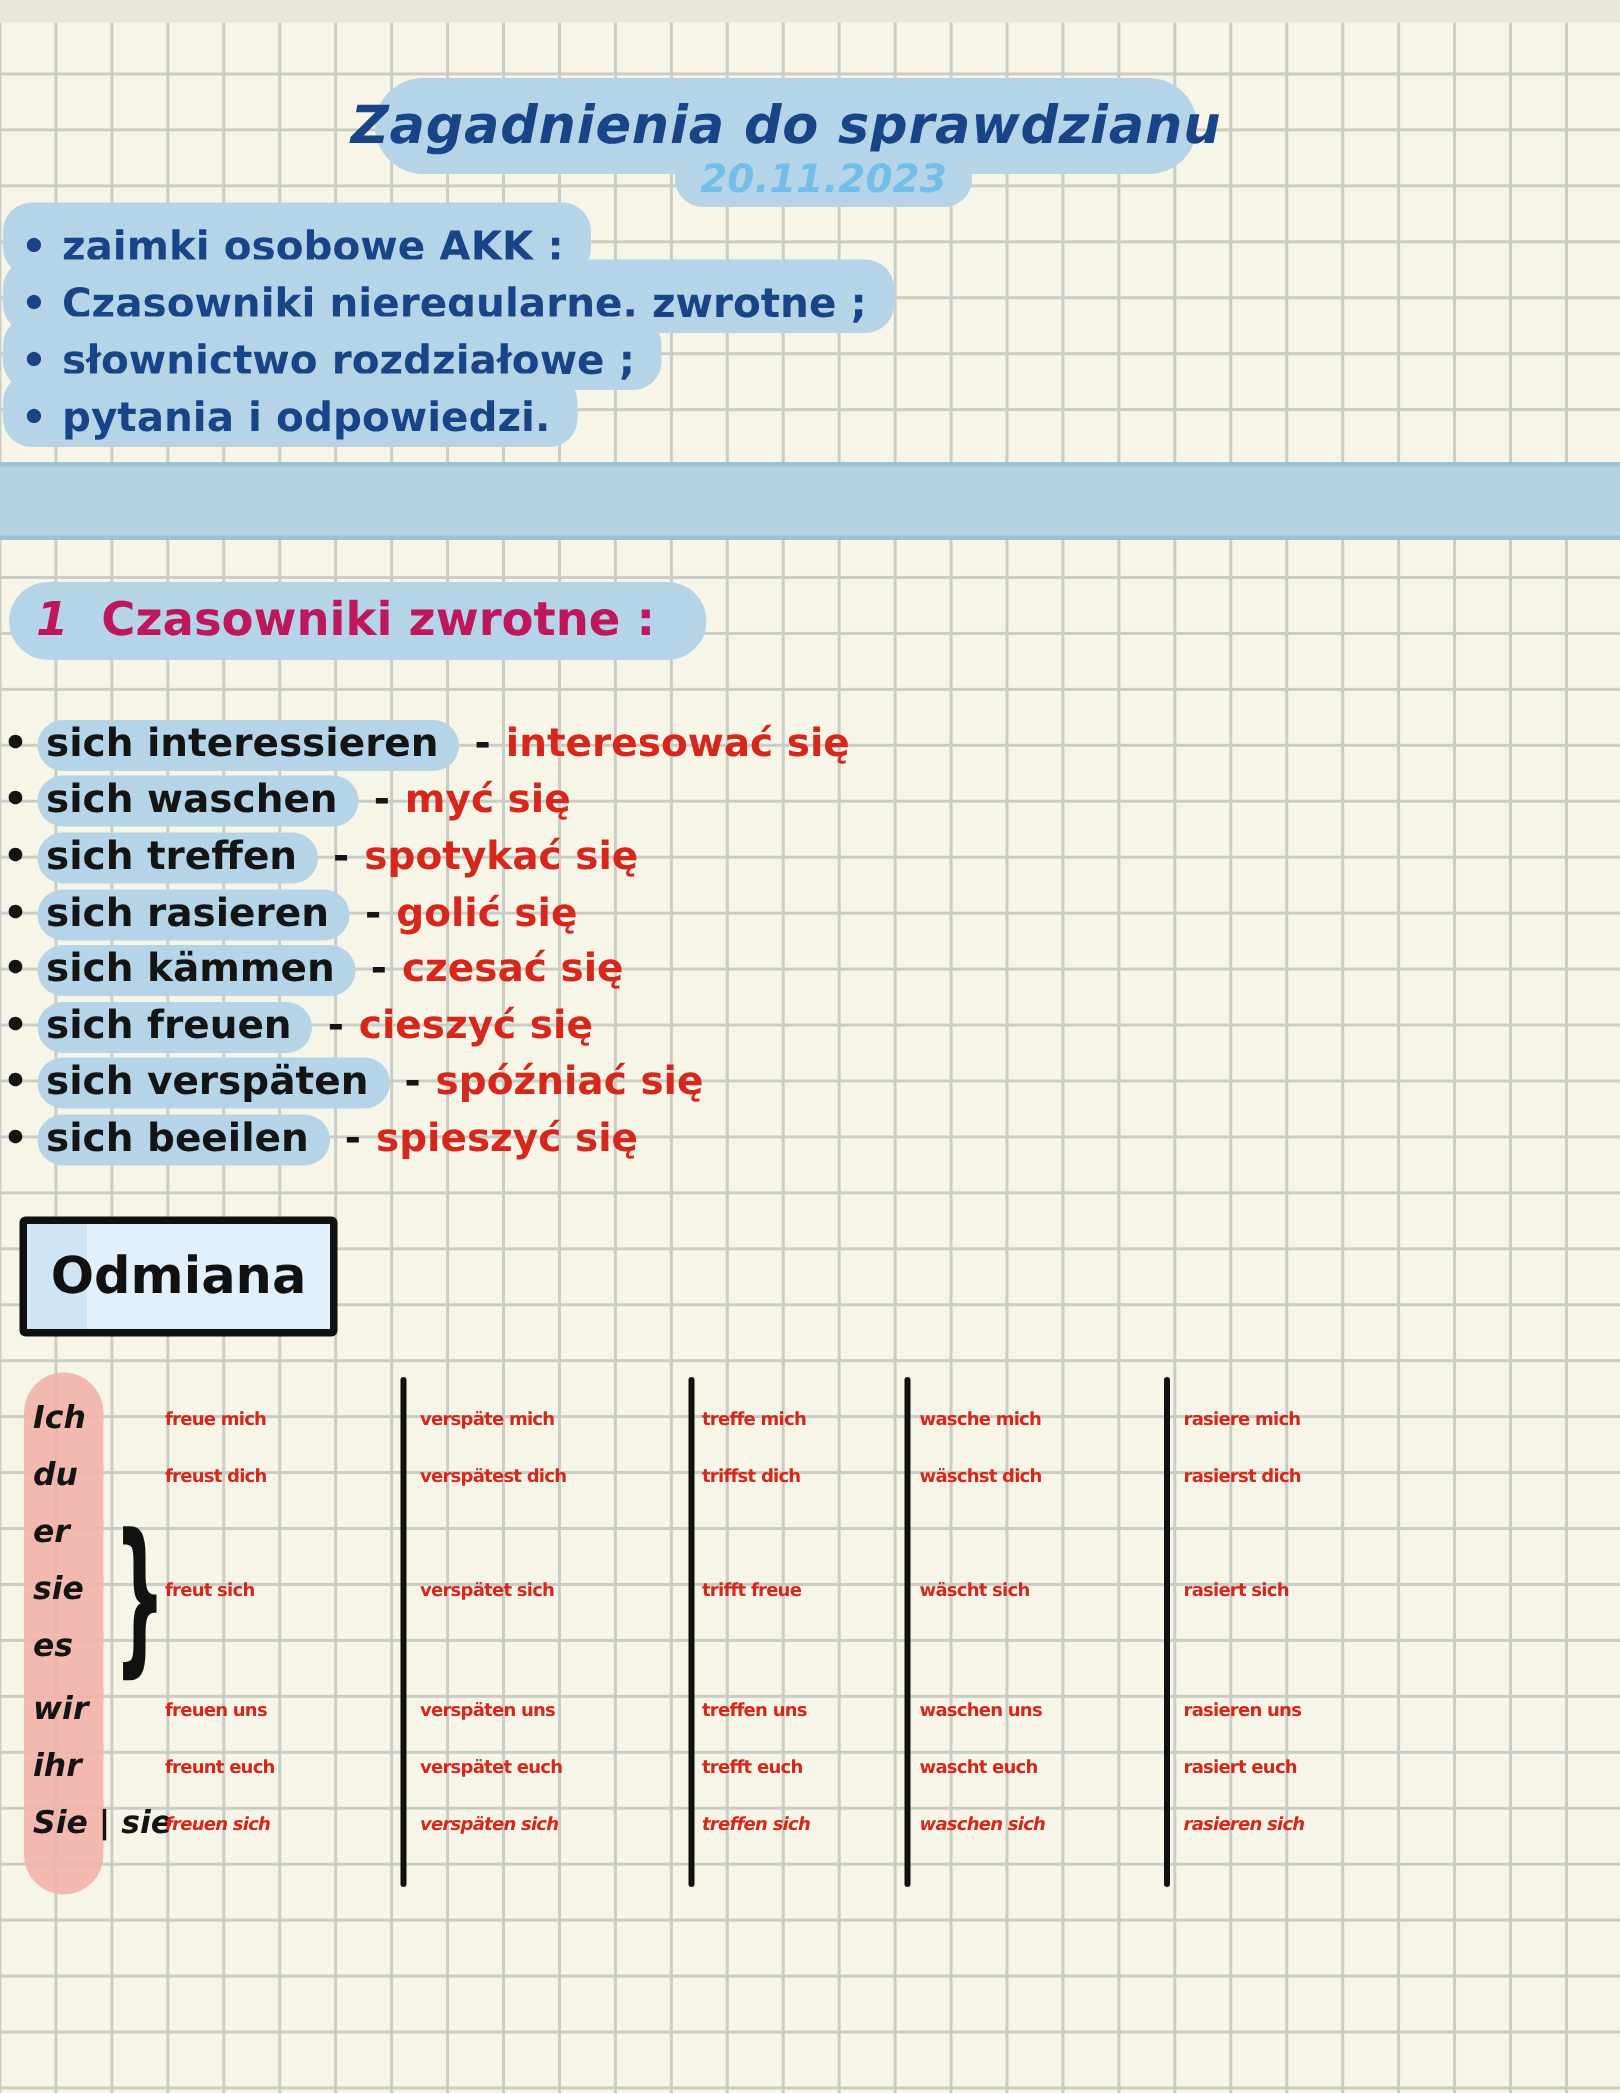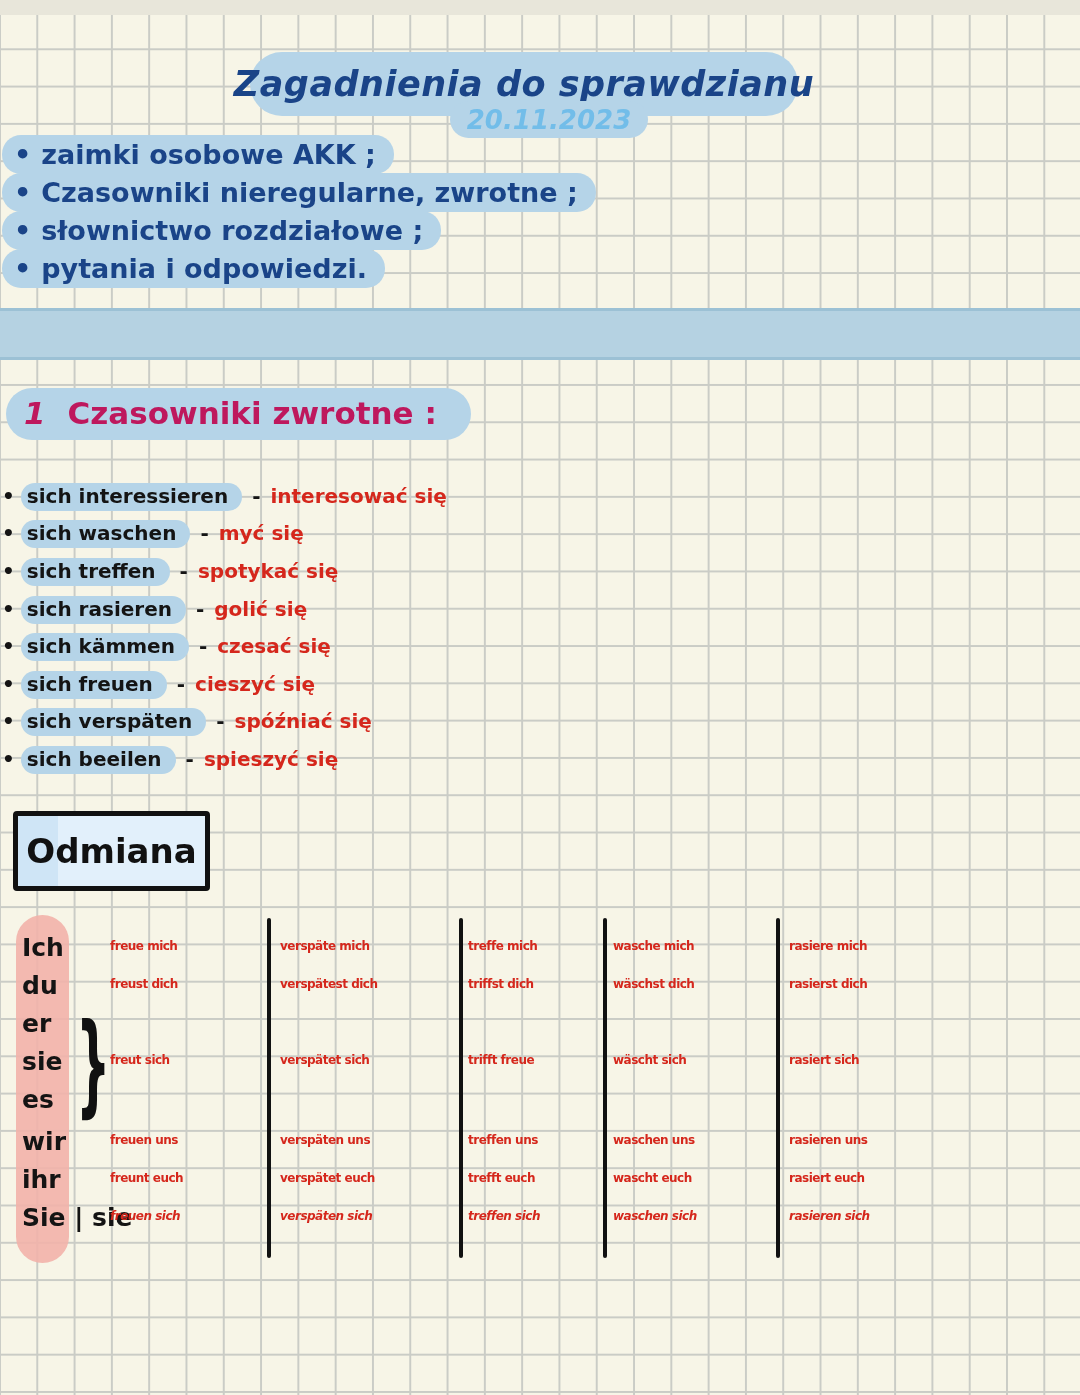--- a/index.html
+++ b/index.html
@@ -30,21 +30,21 @@
   .date-pill {
     position: absolute; left: 450px; top: 86px; width: 198px; height: 37px;
     background: #b5d4e8; border-radius: 19px;
     display: flex; align-items: center; justify-content: center;
   }
   .date-text { color: #72bde9; font-size: 26px; font-weight: bold; font-style: italic; text-align: center; }
 
   .topic {
     position: absolute; left: 2px;
     background: #b5d4e8; border-radius: 19px;
-    padding: 4px 18px 4px 12px;
+    padding: 14px 18px 4px 12px;
     white-space: nowrap;
     color: #1a4488; font-size: 27px; font-weight: bold;
   }
   .topic .bdot { margin-right: 10px; }
 
   
   .band {
     position: absolute; left: 0; top: 293px; width: 1080px; height: 52px;
     background: #b5d2e2;
     border-top: 3px solid #9cc1d5; border-bottom: 3px solid #9cc1d5;
@@ -55,46 +55,46 @@
     position: absolute; left: 6px; top: 373px;
     background: #b5d4e8; border-radius: 28px;
     padding: 7px 34px 9px 18px; white-space: nowrap;
     color: #be185d; font-size: 31px; font-weight: bold;
   }
   .heading-pill .secnum { margin-right: 22px; font-style: italic; }
 
   
   .vocab-row {
     position: absolute; left: 2px; height: 37px; line-height: 35px;
-    white-space: nowrap; font-size: 20px; font-weight: bold;
+    white-space: nowrap; font-size: 26px; font-weight: bold;
   }
   .vdot { color: #141414; margin-right: 6px; }
   .vde  { color: #141414; background: #b5d4e8; border-radius: 17px; padding: 1px 14px 3px 6px; }
   .vsep { color: #141414; margin: 0 10px; }
   .vpl  { color: #d5271c; }
 
   
   .obox-dot { position: absolute; left: 19px; top: 799px; width: 12px; height: 12px;
               background: #111; border-radius: 50%; }
   .obox {
-    position: absolute; left: 13px; top: 796px; width: 197px; height: 80px;
+    position: absolute; left: 13px; top: 796px; width: 212px; height: 80px;
     background: linear-gradient(to right, #cfe5f6 0 40px, #e2f0fb 40px 100%);
     border: 5px solid #111; border-radius: 4px;
     display: flex; align-items: center; justify-content: center;
   }
   .obox-label { color: #111; font-size: 34px; font-weight: bold; }
 
   
   .pink-pill {
     position: absolute; left: 16px; top: 900px; width: 53px; height: 348px;
     background: #f2b3aa; border-radius: 27px; opacity: 0.9;
   }
   .pron {
     position: absolute; left: 22px; white-space: nowrap;
-    color: #141414; font-size: 25px; font-weight: bold; 
+    color: #141414; font-size: 21px; font-weight: bold; font-style: italic;
   }
   .brace {
     position: absolute; left: 76px; top: 994px;
     color: #111; font-size: 42px; font-weight: bold; line-height: 42px;
     transform: scaleY(2.65) scaleX(1.15); transform-origin: top left;
   }
   .vline {
     position: absolute; top: 903px; width: 4px; height: 340px;
     background: #111; border-radius: 2px;
   }

